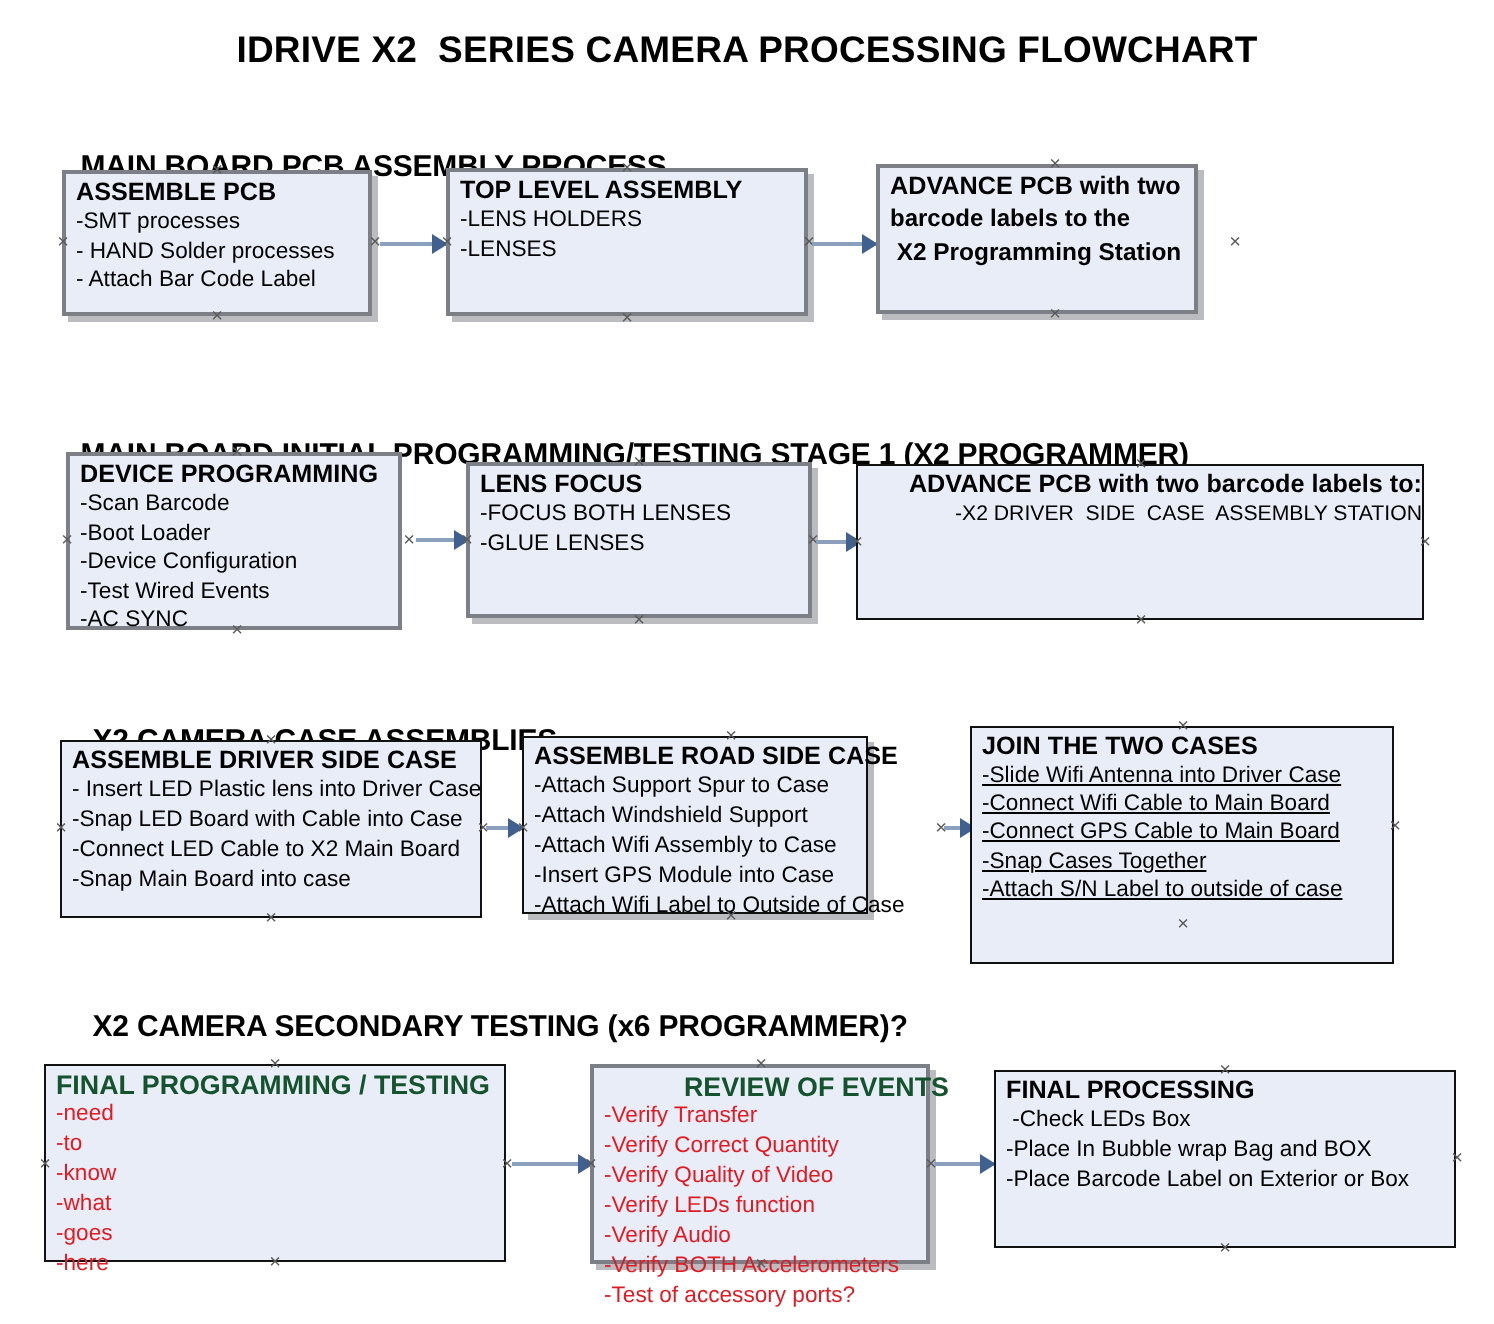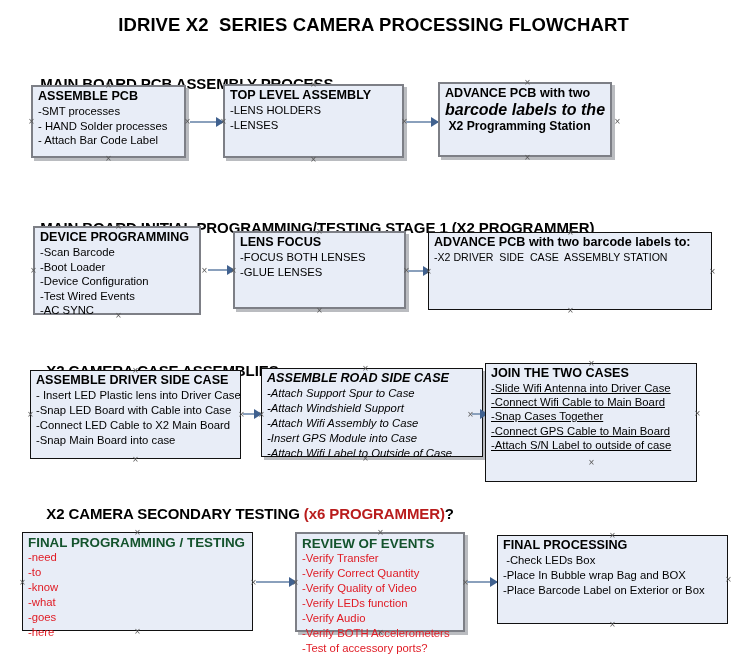--- a/index.html
+++ b/index.html
@@ -36,21 +36,21 @@
   
   .section-heading {
     position: absolute;
     font-size: 15px;
     font-weight: bold;
     color: #000000;
     white-space: pre;
     letter-spacing: -0.1px;
   }
   .section-heading .accent {
-    color: #b91c1c;
+    color: #000000;
   }
   .section-heading .tail {
     color: #000000;
   }
 
   
   .pbox {
     position: absolute;
     background: #e8edf7;
     box-sizing: border-box;
@@ -154,23 +154,23 @@
   </div>
   <div class="handle" style="left:309px; top:80px;"></div>
   <div class="handle" style="left:219px; top:117px;"></div>
   <div class="handle" style="left:400px; top:117px;"></div>
   <div class="handle" style="left:309px; top:155px;"></div>
 
   <div class="conn" style="left:406px; top:121px; width:32px;">
       <span class="head"></span>
     </div>
 
-  <div class="pbox border-gray shadow ls-17" style="left:438px; top:82px; width:174px; height:75px;">
+  <div class="pbox border-gray shadow ls-17" style="left:438px; top:82px; width:161px; height:75px;">
     <div class="btitle">ADVANCE PCB with two</div>
-    <div class="bline" style="font-weight:bold; font-size:16px;font-style:italic;">barcode labels to the</div>
+    <div class="bline" style="font-weight:bold; font-size:12px;">barcode labels to the</div>
     <div class="bline" style="font-weight:bold; font-size:12.2px;"> X2 Programming Station</div>
   </div>
   <div class="handle" style="left:523px; top:78px;"></div>
   <div class="handle" style="left:613px; top:117px;"></div>
   <div class="handle" style="left:523px; top:153px;"></div>
 
   <div class="section-heading" style="left:24px; top:202px;">
     <span>MAIN BOARD INITIAL PROGRAMMING/TESTING STAGE 1 (X2 PROGRAMMER)</span>
   </div>
 
@@ -198,21 +198,21 @@
   </div>
   <div class="handle" style="left:315px; top:227px;"></div>
   <div class="handle" style="left:229px; top:266px;"></div>
   <div class="handle" style="left:402px; top:266px;"></div>
   <div class="handle" style="left:315px; top:306px;"></div>
 
   <div class="conn" style="left:408px; top:270px; width:22px;">
       <span class="head"></span>
     </div>
 
-  <div class="pbox border-black" style="left:428px; top:232px; width:284px; height:78px;">
+  <div class="pbox border-black" style="left:428px; top:232px; width:284px; height:78px;text-align:right;">
     <div class="btitle">ADVANCE PCB with two barcode labels to:</div>
     <div class="bline" style="font-size:10.6px;">-X2 DRIVER  SIDE  CASE  ASSEMBLY STATION</div>
   </div>
   <div class="handle" style="left:566px; top:228px;"></div>
   <div class="handle" style="left:424px; top:267px;"></div>
   <div class="handle" style="left:708px; top:267px;"></div>
   <div class="handle" style="left:566px; top:306px;"></div>
 
   <div class="section-heading" style="left:30px; top:345px;">
     <span>X2 CAMERA CASE ASSEMBLIES</span>
@@ -227,43 +227,43 @@
   </div>
   <div class="handle" style="left:131px; top:366px;"></div>
   <div class="handle" style="left:26px; top:410px;"></div>
   <div class="handle" style="left:237px; top:410px;"></div>
   <div class="handle" style="left:131px; top:455px;"></div>
 
   <div class="conn" style="left:243px; top:413px; width:18px;">
       <span class="head"></span>
     </div>
 
-  <div class="pbox border-black shadow ls-15" style="left:261px; top:368px; width:222px; height:89px;font-style:italic;">
+  <div class="pbox border-black shadow ls-15" style="left:261px; top:368px; width:173px; height:89px;">
     <div class="btitle">ASSEMBLE ROAD SIDE CASE</div>
     <div class="bline">-Attach Support Spur to Case</div>
     <div class="bline">-Attach Windshield Support</div>
     <div class="bline">-Attach Wifi Assembly to Case</div>
     <div class="bline">-Insert GPS Module into Case</div>
     <div class="bline">-Attach Wifi Label to Outside of Case</div>
   </div>
   <div class="handle" style="left:361px; top:364px;"></div>
   <div class="handle" style="left:257px; top:410px;"></div>
   <div class="handle" style="left:466px; top:410px;"></div>
   <div class="handle" style="left:361px; top:454px;"></div>
 
   <div class="conn" style="left:472px; top:413px; width:15px;">
       <span class="head"></span>
     </div>
 
   <div class="pbox border-black ls-14" style="left:485px; top:363px; width:212px; height:119px;">
     <div class="btitle">JOIN THE TWO CASES</div>
     <div class="bline">-Slide Wifi Antenna into Driver Case</div>
     <div class="bline">-Connect Wifi Cable to Main Board</div>
+    <div class="bline">-Connect GPS Cable to Main Board</div>
     <div class="bline">-Snap Cases Together</div>
-    <div class="bline">-Connect GPS Cable to Main Board</div>
     <div class="bline">-Attach S/N Label to outside of case</div>
   </div>
   <div class="handle" style="left:587px; top:359px;"></div>
   <div class="handle" style="left:693px; top:409px;"></div>
   <div class="handle" style="left:587px; top:458px;"></div>
 
   <div class="section-heading" style="left:30px; top:488px;">
     <span>X2 CAMERA SECONDARY TESTING </span><span class="accent">(x6 PROGRAMMER)</span><span class="tail">?</span>
   </div>
 
@@ -279,21 +279,21 @@
   <div class="handle" style="left:133px; top:528px;"></div>
   <div class="handle" style="left:18px; top:578px;"></div>
   <div class="handle" style="left:249px; top:578px;"></div>
   <div class="handle" style="left:133px; top:627px;"></div>
 
   <div class="conn" style="left:256px; top:581px; width:40px;">
       <span class="head"></span>
     </div>
 
   <div class="pbox border-gray shadow ls-15" style="left:295px; top:532px; width:170px; height:100px;">
-    <div class="btitle red" style="font-size:13.4px;">REVIEW OF EVENTS</div>
+    <div class="btitle red" style="font-size:13.4px;margin-left:40px;">REVIEW OF EVENTS</div>
     <div class="bline red">-Verify Transfer</div>
     <div class="bline red">-Verify Correct Quantity</div>
     <div class="bline red">-Verify Quality of Video</div>
     <div class="bline red">-Verify LEDs function</div>
     <div class="bline red">-Verify Audio</div>
     <div class="bline red">-Verify BOTH Accelerometers</div>
     <div class="bline red">-Test of accessory ports?</div>
   </div>
   <div class="handle" style="left:376px; top:528px;"></div>
   <div class="handle" style="left:291px; top:578px;"></div>

